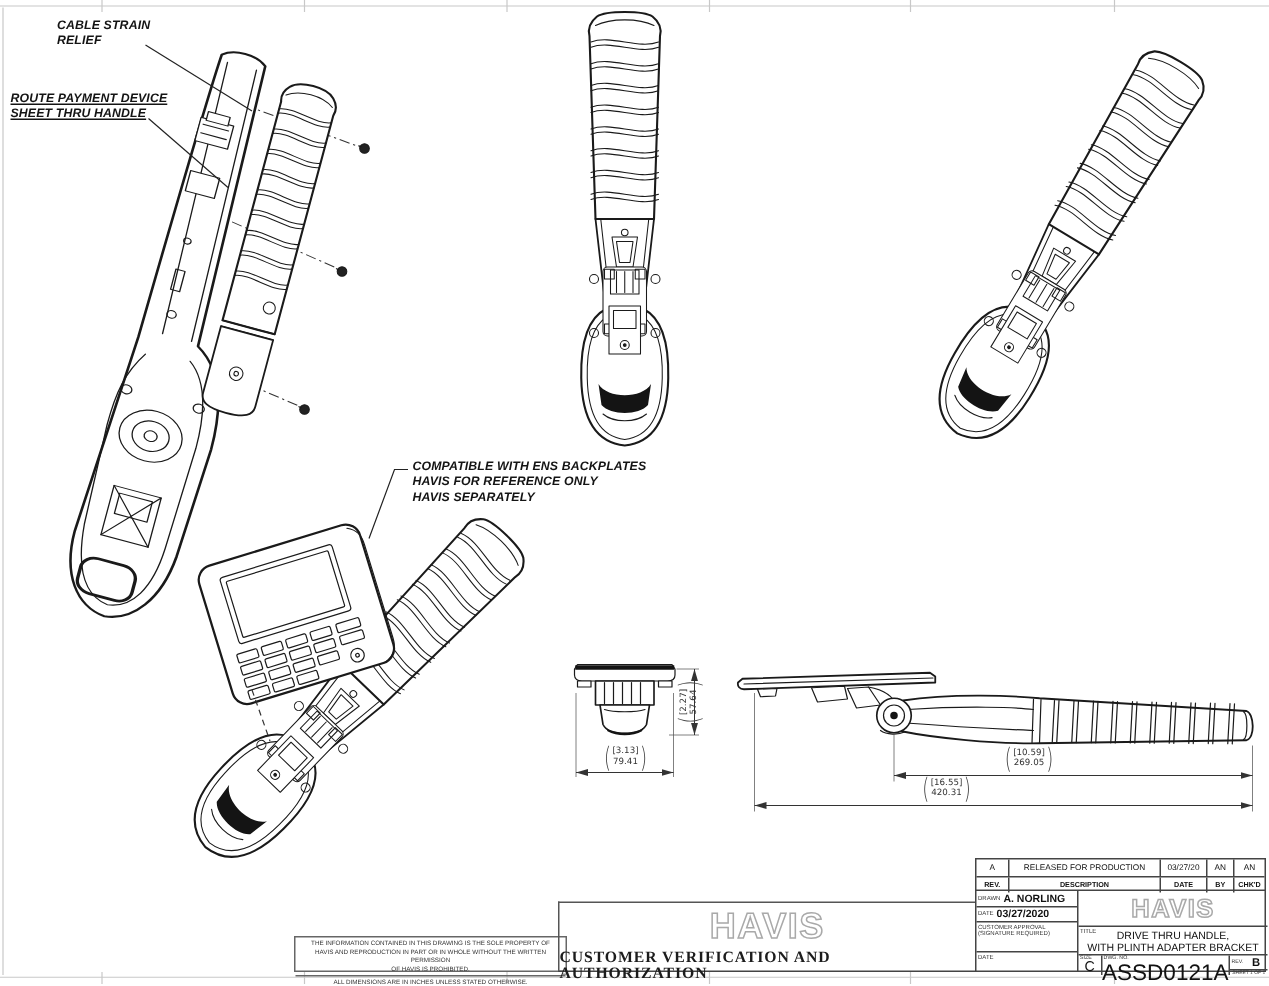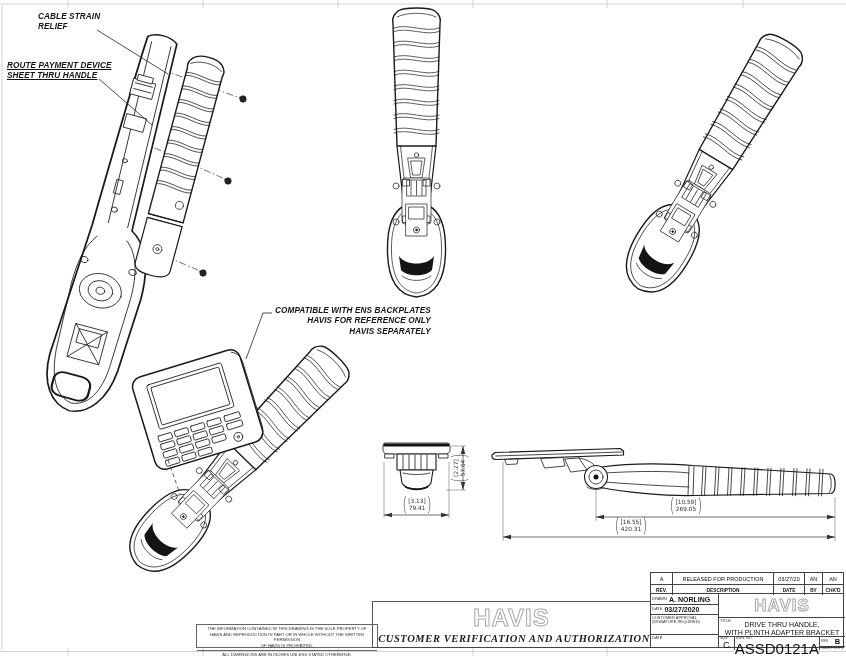--- a/index.html
+++ b/index.html
@@ -279,21 +279,21 @@
   </svg>
 
   <div class="callout" style="left:38px;top:12px;">
     <div>CABLE STRAIN</div>
     <div>RELIEF</div>
   </div>
   <div class="callout" style="left:7px;top:61px;text-decoration:underline;">
     <div>ROUTE PAYMENT DEVICE</div>
     <div>SHEET THRU HANDLE</div>
   </div>
-  <div class="callout" style="left:275px;top:306px;text-align:right;">
+  <div class="callout" style="left:275px;top:306px;">
     <div>COMPATIBLE WITH ENS BACKPLATES</div>
     <div>HAVIS FOR REFERENCE ONLY</div>
     <div>HAVIS SEPARATELY</div>
   </div>
 
   <div class="dim" style="left:394px;top:496px;width:46px;height:18px;">
     <span class="paren">(</span>
     <span class="stack">
       <span>[3.13]</span>
       <span>79.41</span>
@@ -332,21 +332,21 @@
     <div class="legal" style="padding-top:1px;">
       <div>THE INFORMATION CONTAINED IN THIS DRAWING IS THE SOLE PROPERTY OF</div>
       <div>HAVIS AND REPRODUCTION IN PART OR IN WHOLE WITHOUT THE WRITTEN PERMISSION</div>
       <div>OF HAVIS IS PROHIBITED.</div>
     </div>
     <div class="legal" style="border-top:1px solid #666;margin-top:1px;padding-top:1px;">ALL DIMENSIONS ARE IN INCHES UNLESS STATED OTHERWISE.</div>
   </div>
 
   <div class="tb-abs" style="left:372px;top:601px;width:278px;height:47px;border-top:1px solid #555;border-left:1px solid #555;border-bottom:1px solid #444;">
     <div class="logo-outline" style="position:absolute;left:0;right:0;top:2px;text-align:center;font-size:24px;">HAVIS</div>
-    <div class="serifhead" style="position:absolute;left:0;right:0;top:31px;text-align:right;font-style:italic;">CUSTOMER VERIFICATION AND AUTHORIZATION</div>
+    <div class="serifhead" style="position:absolute;left:0;right:0;top:31px;text-align:left;">CUSTOMER VERIFICATION AND AUTHORIZATION</div>
   </div>
 
   <div class="tb-abs" style="left:650px;top:572px;width:194px;height:22px;border:1px solid #444;">
     <div style="display:flex;height:11px;border-bottom:1px solid #444;font-size:5.5px;">
       <div class="rev-cell" style="width:22px;">A</div>
       <div class="rev-cell" style="width:101px;">RELEASED FOR PRODUCTION</div>
       <div class="rev-cell" style="width:31px;">03/27/20</div>
       <div class="rev-cell" style="width:18px;">AN</div>
       <div class="rev-cell" style="width:20px;border-right:none;">AN</div>
     </div>

